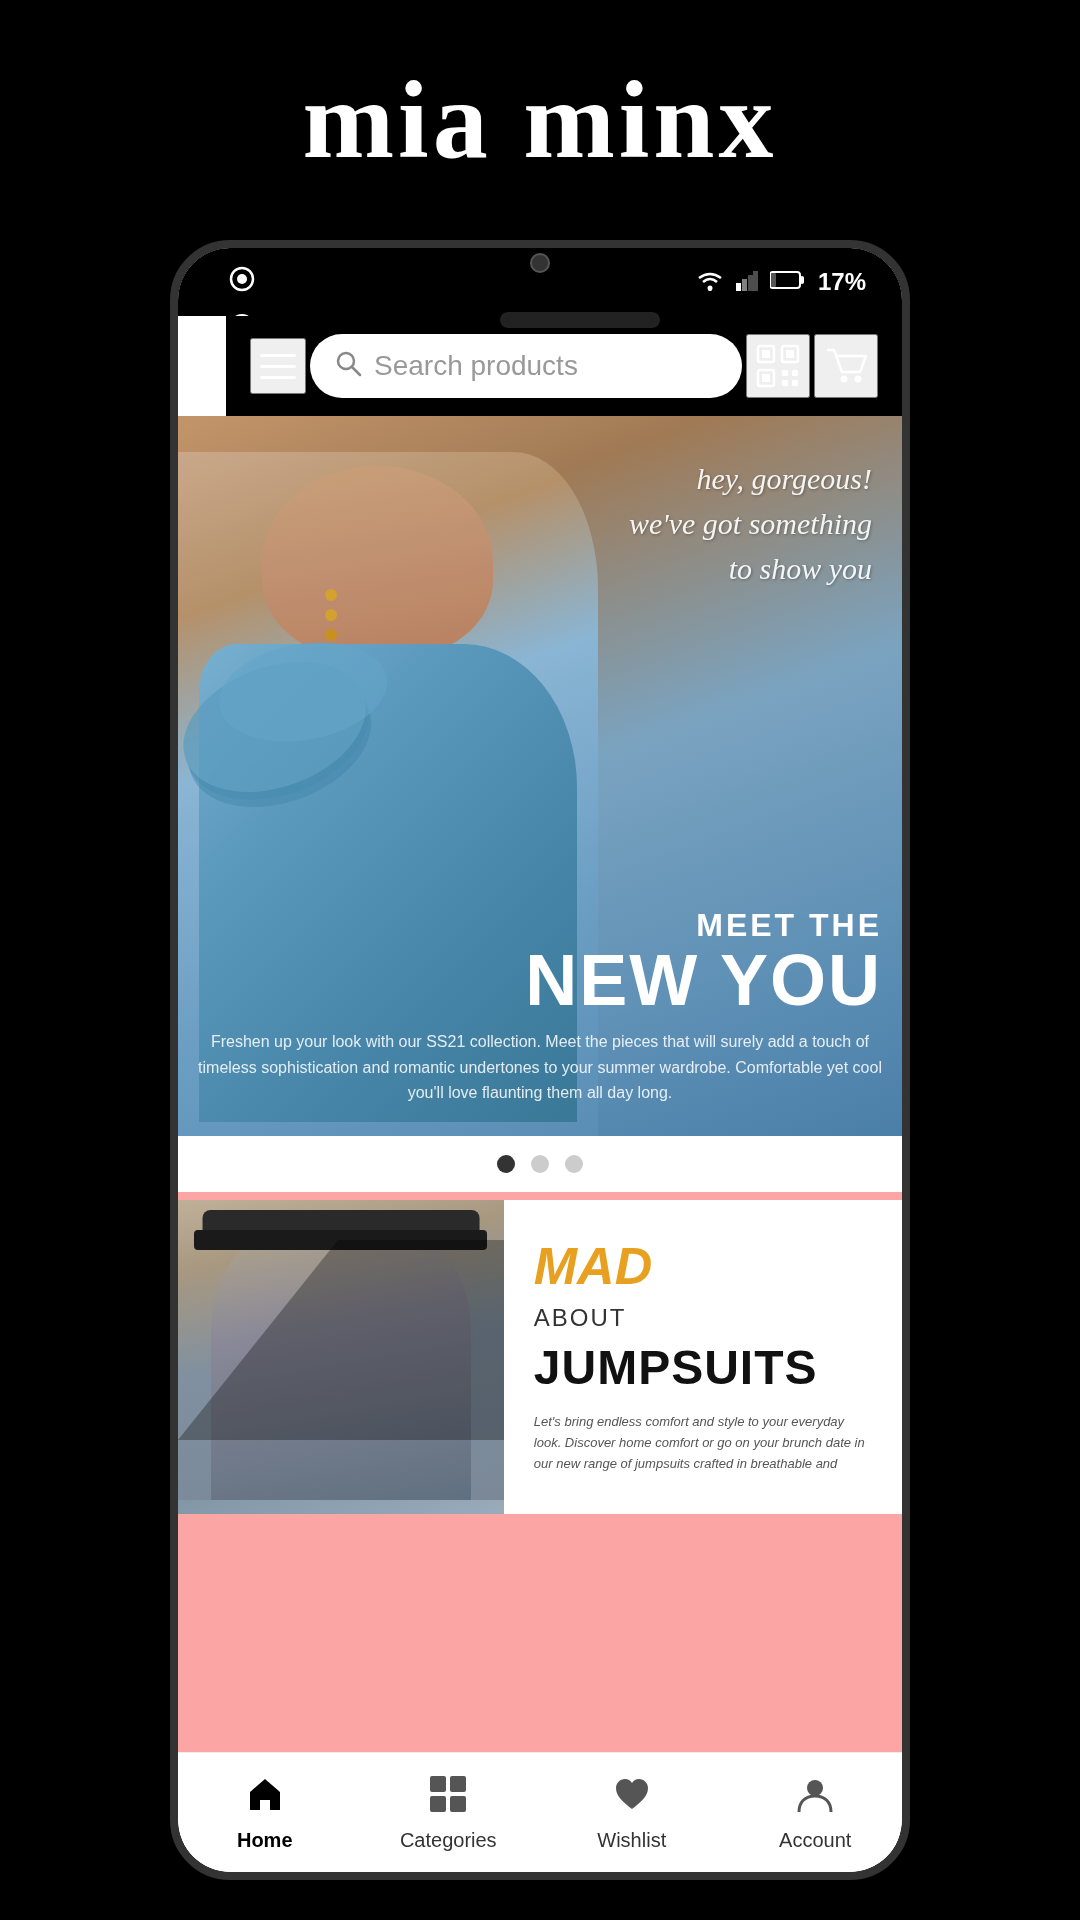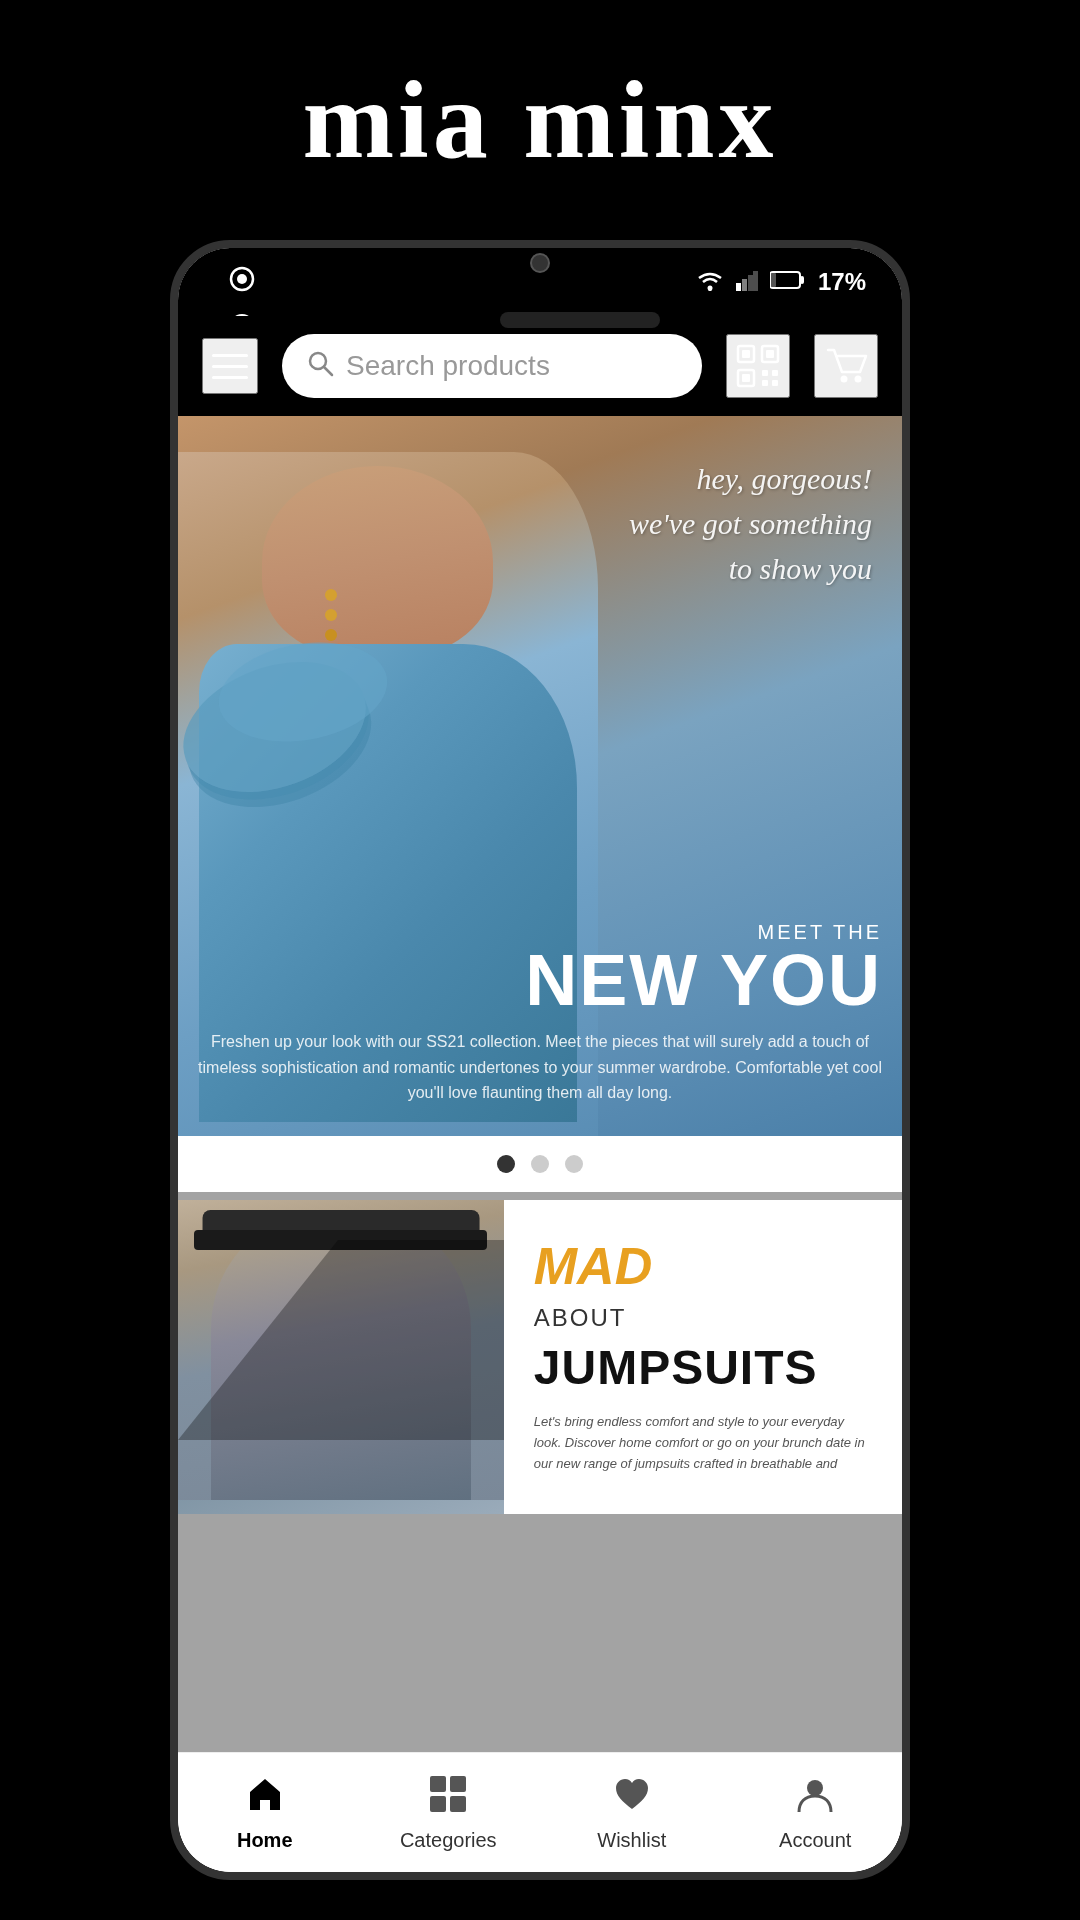--- a/index.html
+++ b/index.html
@@ -126,22 +126,23 @@
       margin-left: 40px;
     }
 
     
     .app-header {
       height: 100px;
       background: #000;
       display: flex;
       align-items: center;
       padding: 0 24px;
-      gap: 24px;
+      gap: 4px;
       flex-shrink: 0;
+      margin-left: 48px;
     }
 
     .hamburger-btn {
       width: 56px;
       height: 56px;
       display: flex;
       flex-direction: column;
       align-items: center;
       justify-content: center;
       gap: 8px;
@@ -191,21 +192,21 @@
       display: flex;
       align-items: center;
       justify-content: center;
       flex-shrink: 0;
     }
 
     
     .scroll-content {
       flex: 1;
       overflow: hidden;
-      background: #a3a3a3;
+      background: #fca5a5;
     }
 
     
     .hero-banner {
       width: 100%;
       height: 720px;
       position: relative;
       background: linear-gradient(135deg, #c9a88a 0%, #b8956e 30%, #8ab5d4 60%, #6d9fc4 100%);
       overflow: hidden;
     }
@@ -235,22 +236,22 @@
 
     .hero-bottom-text {
       position: absolute;
       bottom: 120px;
       right: 20px;
       text-align: right;
     }
 
     .meet-the {
       color: #fff;
-      font-size: 20px;
-      font-weight: 400;
+      font-size: 32px;
+      font-weight: 700;
       letter-spacing: 3px;
       text-transform: uppercase;
     }
 
     .new-you {
       color: #fff;
       font-size: 72px;
       font-weight: 900;
       text-transform: uppercase;
       letter-spacing: 2px;

